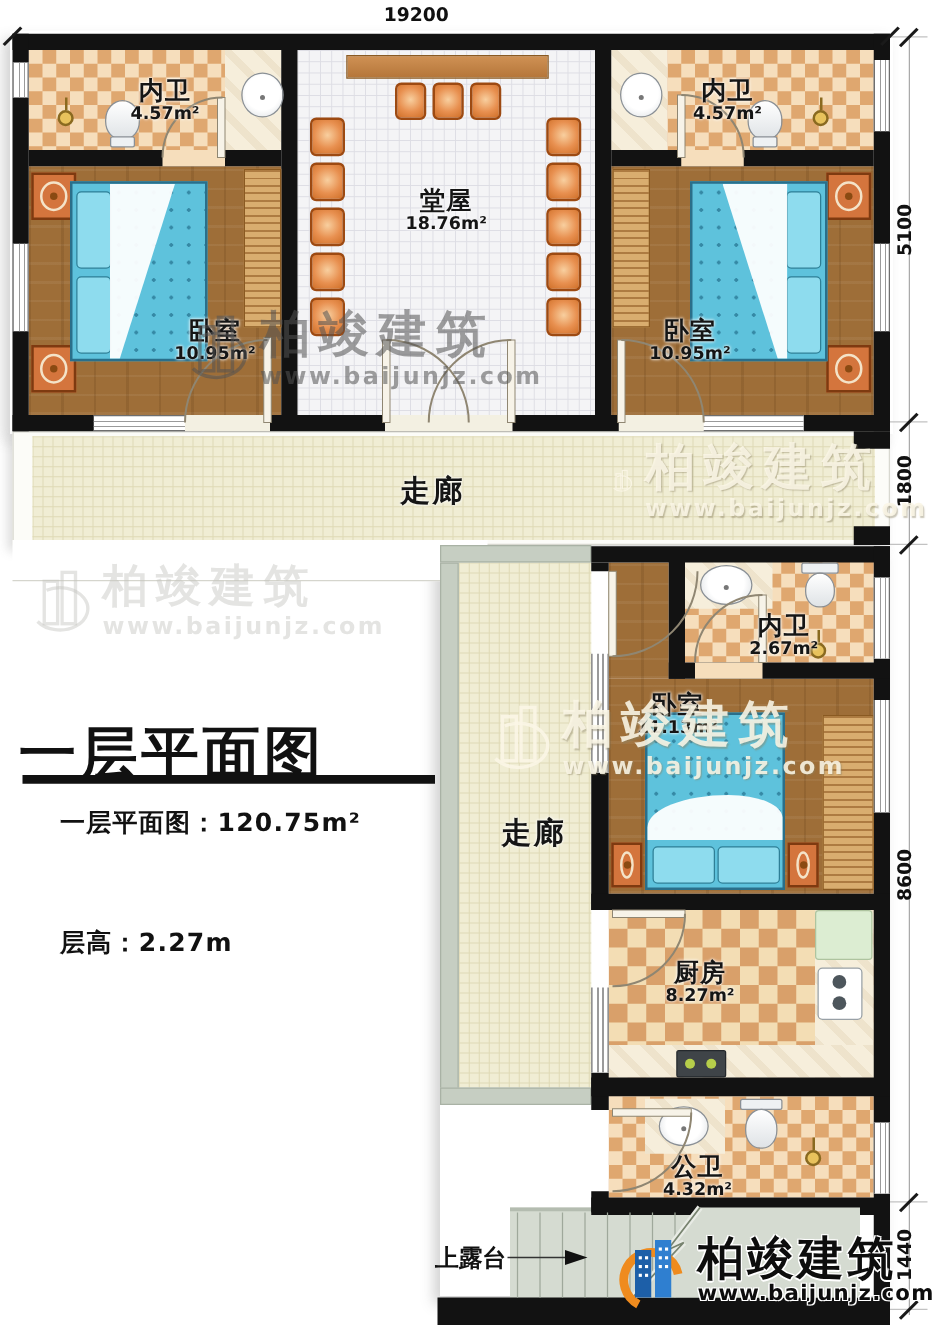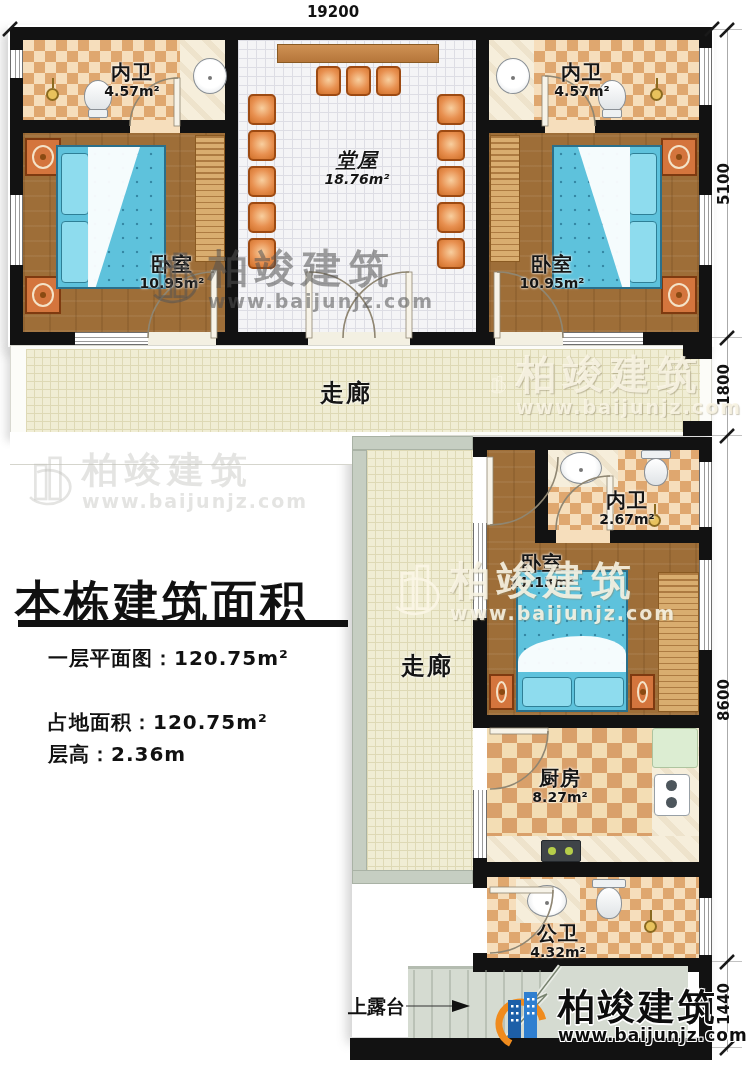--- a/index.html
+++ b/index.html
@@ -329,21 +329,21 @@
   </svg>
 
   <div class="rlabel" style="left:92px;top:62px;width:80px;">
     <span class="rname">内卫</span>
     <span class="rarea">4.57m²</span>
   </div>
   <div class="rlabel" style="left:542px;top:62px;width:80px;">
     <span class="rname">内卫</span>
     <span class="rarea">4.57m²</span>
   </div>
-  <div class="rlabel" style="left:307px;top:150px;width:100px;font-style:italic;">
+  <div class="rlabel" style="left:307px;top:150px;width:100px;">
     <span class="rname">堂屋</span>
     <span class="rarea">18.76m²</span>
   </div>
   <div class="rlabel" style="left:132px;top:254px;width:80px;">
     <span class="rname">卧室</span>
     <span class="rarea">10.95m²</span>
   </div>
   <div class="rlabel" style="left:512px;top:254px;width:80px;">
     <span class="rname">卧室</span>
     <span class="rarea">10.95m²</span>
@@ -365,25 +365,24 @@
   <div class="rlabel" style="left:520px;top:768px;width:80px;">
     <span class="rname">厨房</span>
     <span class="rarea">8.27m²</span>
   </div>
   <div class="rlabel" style="left:518px;top:923px;width:80px;">
     <span class="rname">公卫</span>
     <span class="rarea">4.32m²</span>
   </div>
   <div class="annot" style="left:348px;top:994px;font-family:Liberation Serif, serif;">上露台</div>
 
-  <div class="tb-title" style="left:15px;top:572px;">本栋建筑面积</div>
+  <div class="tb-title" style="left:15px;top:572px;">一层平面图</div>
   <div class="tb-rule" style="left:18px;top:620px;width:330px;height:7px;"></div>
   <div class="tb-line" style="left:48px;top:645px;">一层平面图：120.75m²</div>
-  <div class="tb-line" style="left:48px;top:709px;">占地面积：120.75m²</div>
-  <div class="tb-line" style="left:48px;top:741px;">层高：2.36m</div>
+  <div class="tb-line" style="left:48px;top:741px;">层高：2.27m</div>
 
   <div class="wm wm1" style="left:146px;top:246px;">
     <svg width="52" height="66" viewBox="0 0 56 70">
       <g fill="none" stroke="currentColor" stroke-width="3">
         <rect x="15" y="16" width="12" height="38"></rect>
           <rect x="31" y="8" width="12" height="46"></rect>
         <path d="M9,52 A25,19 0 1 0 17,24"></path>
       </g>
     </svg>
     <div class="wtxt">

